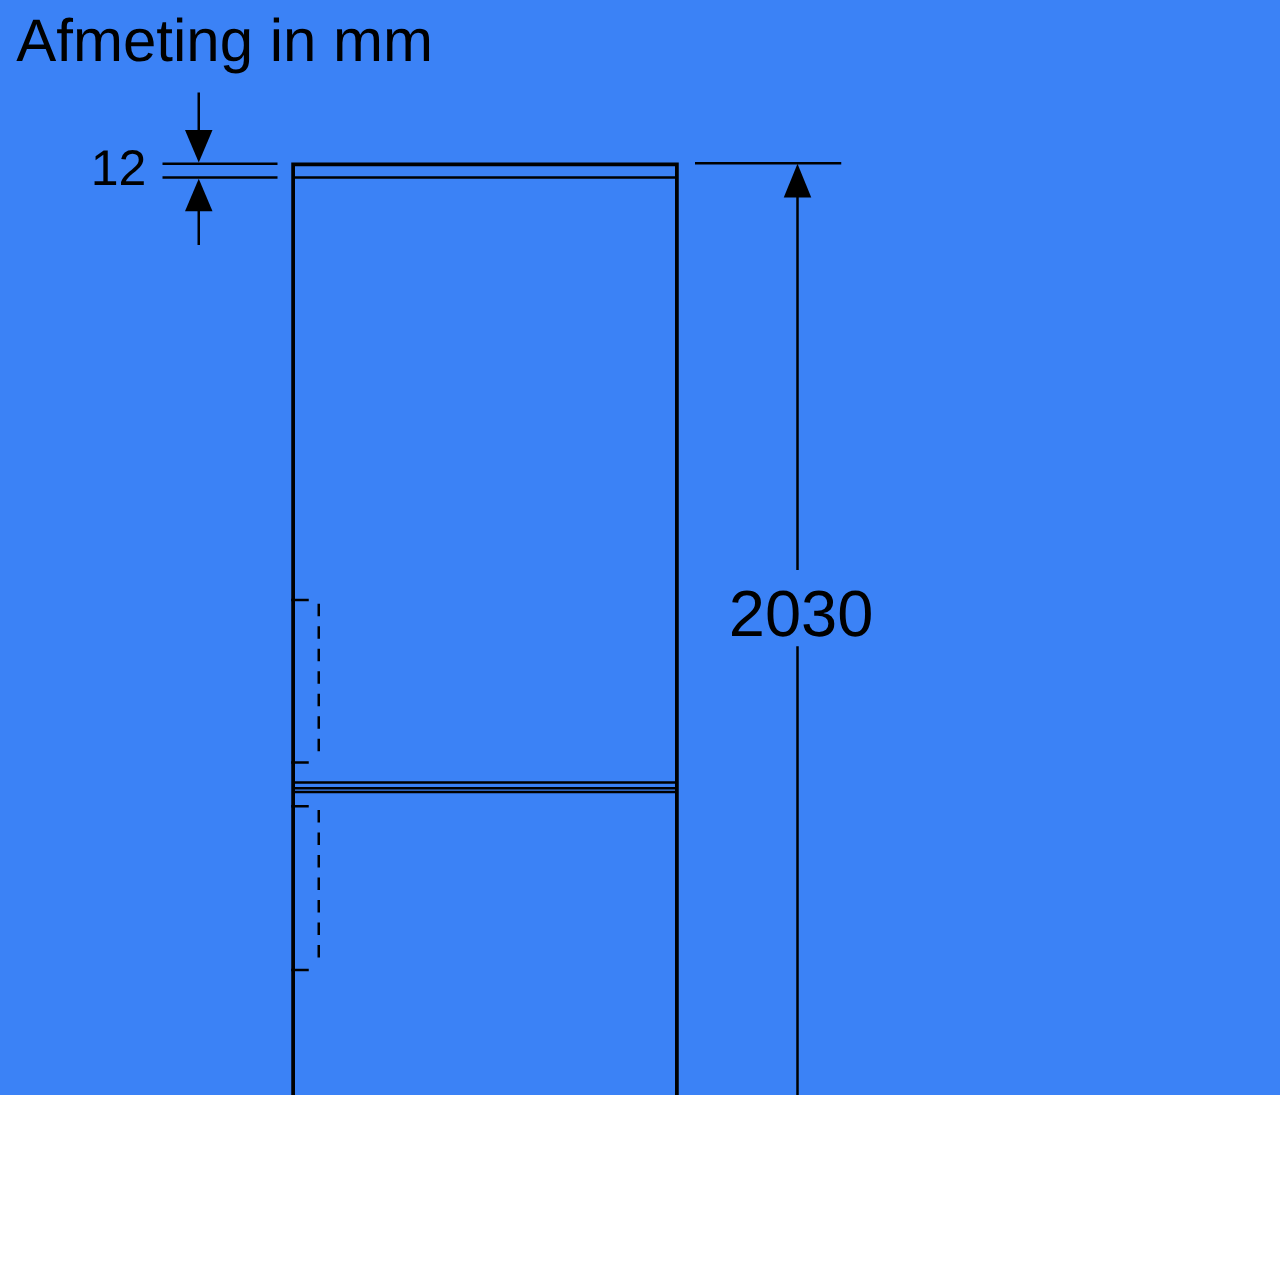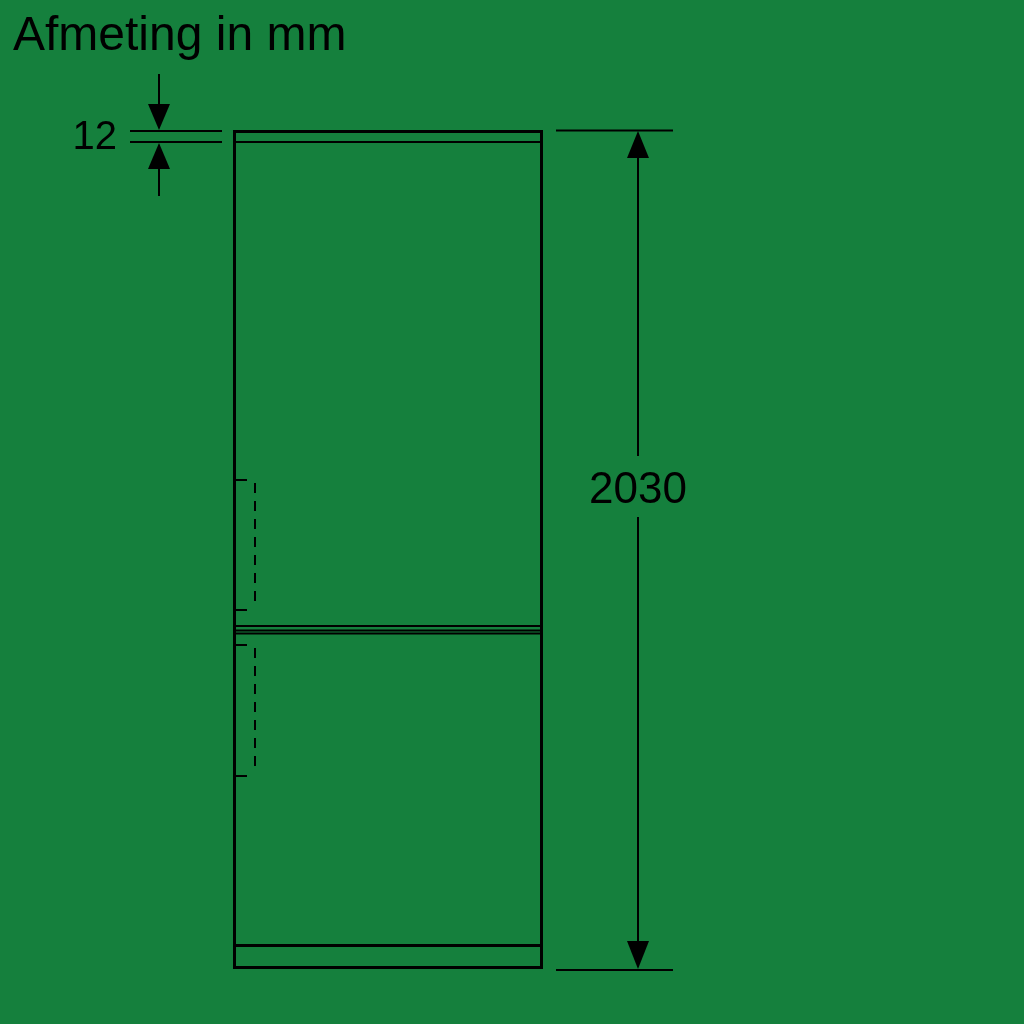--- a/index.html
+++ b/index.html
@@ -3,22 +3,22 @@
 <meta charset="utf-8">
 <style>
   html, body {
     margin: 0;
     padding: 0;
     background: #ffffff;
   }
   .canvas {
     position: relative;
     width: 1024px;
-    height: 1024px;
-    background: #15803d;
+    height: 876px;
+    background: #3b82f6;
     font-family: "Liberation Sans", sans-serif;
     color: #000000;
     overflow: hidden;
   }
   .diagram-svg {
     position: absolute;
     left: 0;
     top: 0;
     width: 1024px;
     height: 1024px;
@@ -50,21 +50,21 @@
     top: 115px;
     width: 72px;
     text-align: right;
     font-size: 40px;
   }
   .dim-label-2030 {
     left: 583px;
     top: 466px;
     width: 110px;
     text-align: center;
-    font-size: 44px;
+    font-size: 52px;
   }
 </style>
 </head>
 <body>
 
 <div class="canvas">
 
   <div class="title">Afmeting in mm</div>
 
   <div class="dim-label dim-label-12">12</div>

